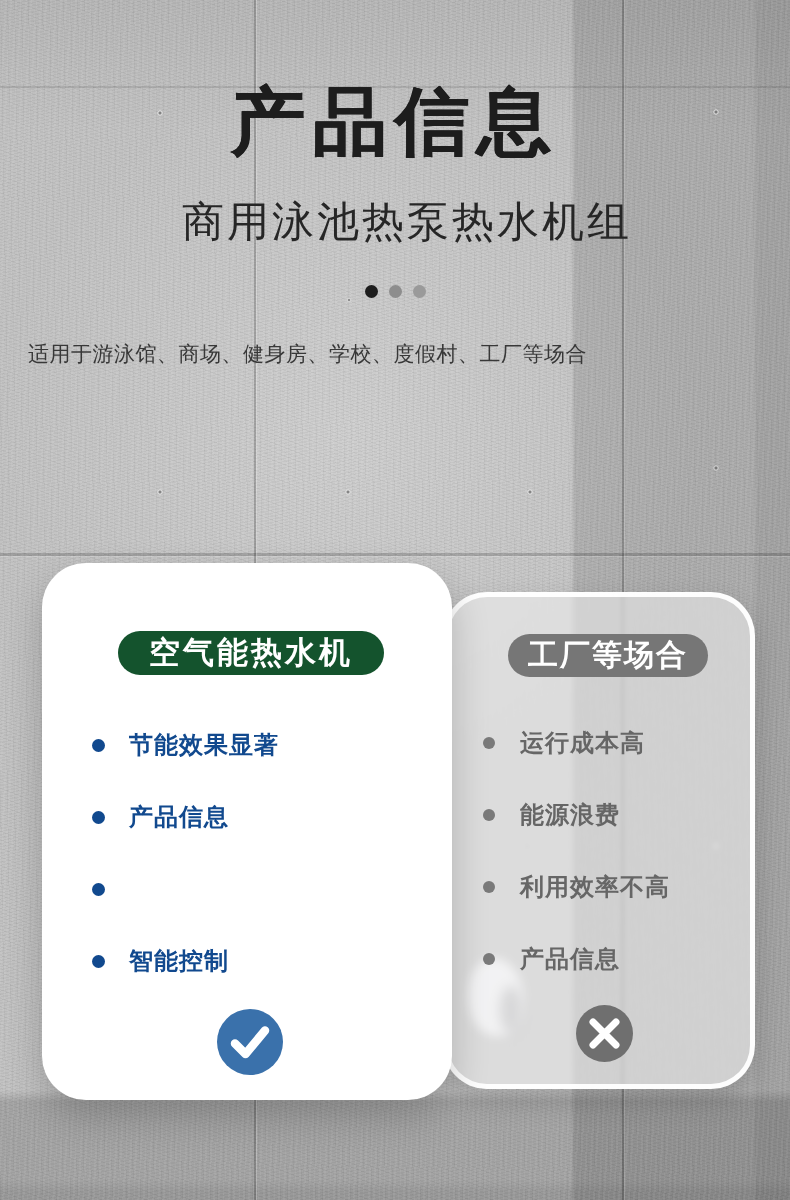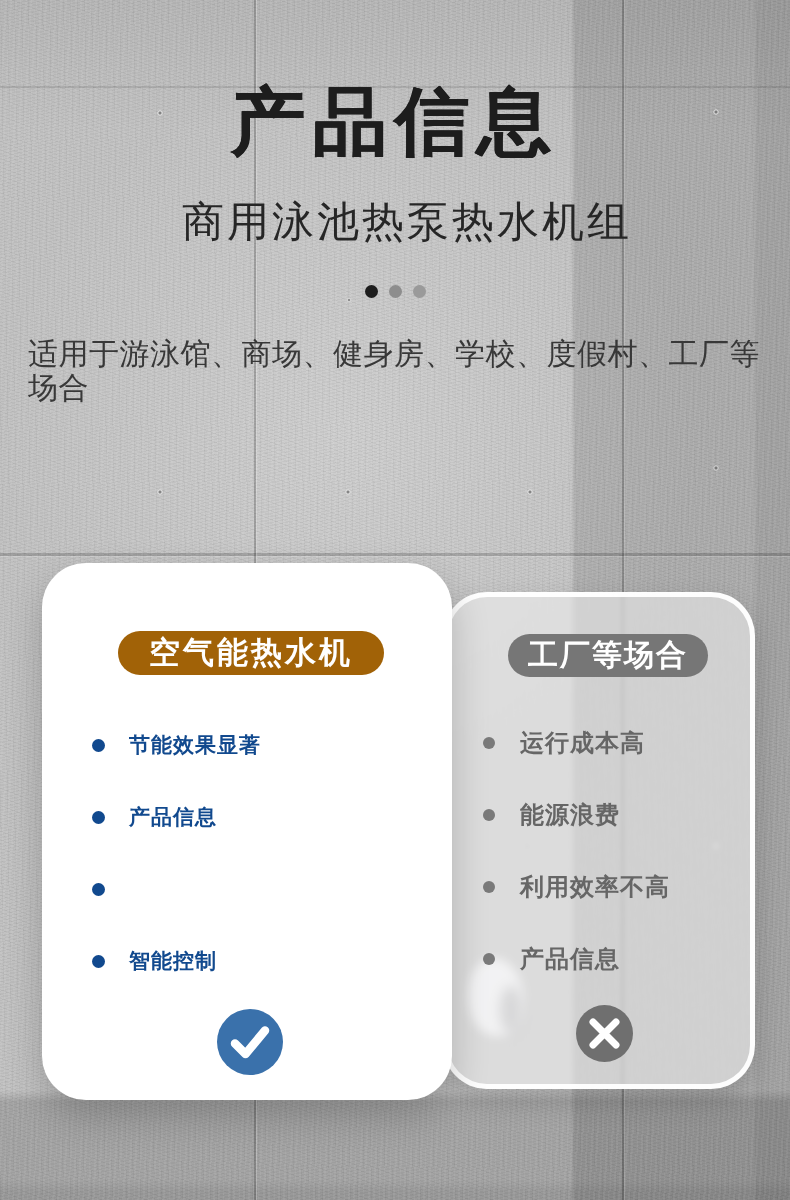--- a/index.html
+++ b/index.html
@@ -74,21 +74,21 @@
   .dots{
     position:absolute;top:285px;left:0;width:790px;z-index:2;
     display:flex;justify-content:center;align-items:center;gap:11px;
   }
   .dot{width:13px;height:13px;border-radius:50%;}
   .dot.d1{background:#1e1e1e;}
   .dot.d2{background:#8d8d8d;}
   .dot.d3{background:#9a9a9a;}
   .scenarios{
     position:absolute;top:337px;left:28px;z-index:2;
-    font-size:30px;line-height:34px;color:#383838;letter-spacing:0.5px;
+    font-size:21px;line-height:34px;color:#383838;letter-spacing:0.5px;
     font-weight:normal;
   }
 
   
   .card{position:absolute;z-index:1;}
   .card-left{
     left:42px;top:563px;width:410px;height:537px;z-index:2;
     background:#ffffff;border-radius:44px;
     box-shadow:0 16px 38px rgba(0,0,0,0.20);
   }
@@ -99,35 +99,35 @@
     border-radius:44px;box-sizing:border-box;
     -webkit-backdrop-filter:blur(2px);backdrop-filter:blur(2px);
     box-shadow:0 12px 28px rgba(0,0,0,0.16);
   }
   .pill{
     position:absolute;border-radius:22px;color:#ffffff;font-weight:bold;
     display:flex;align-items:center;justify-content:center;
   }
   .pill-blue{
     left:76px;top:68px;width:266px;height:44px;
-    background:#a16207;font-size:31px;letter-spacing:3px;
+    background:#14532d;font-size:31px;letter-spacing:3px;
   }
   .pill-gray{
     left:60px;top:37px;width:200px;height:43px;
     background:#767676;font-size:30px;letter-spacing:2px;
   }
   .rows{position:absolute;left:0;right:0;}
   .card-left .rows{top:164px;}
   .card-right .rows{top:128px;}
   .row{height:36px;margin-bottom:36px;display:flex;align-items:center;}
   .bullet{width:13px;height:13px;border-radius:50%;flex:0 0 auto;}
   .card-left .row{padding-left:50px;}
   .card-left .bullet{background:#11498e;}
   .card-left .row-label{
-    margin-left:24px;font-size:21px;font-weight:bold;color:#11498e;letter-spacing:1px;
+    margin-left:24px;font-size:24px;font-weight:bold;color:#11498e;letter-spacing:1px;
   }
   .card-right .row{padding-left:35px;}
   .card-right .bullet{background:#7a7a7a;width:12px;height:12px;}
   .card-right .row-label{
     margin-left:25px;font-size:24px;font-weight:bold;color:#666666;letter-spacing:1px;
   }
   .verdict{position:absolute;}
   .verdict-check{left:175px;top:446px;width:66px;height:66px;}
   .verdict-cross{left:128px;top:408px;width:57px;height:57px;}
 </style>

